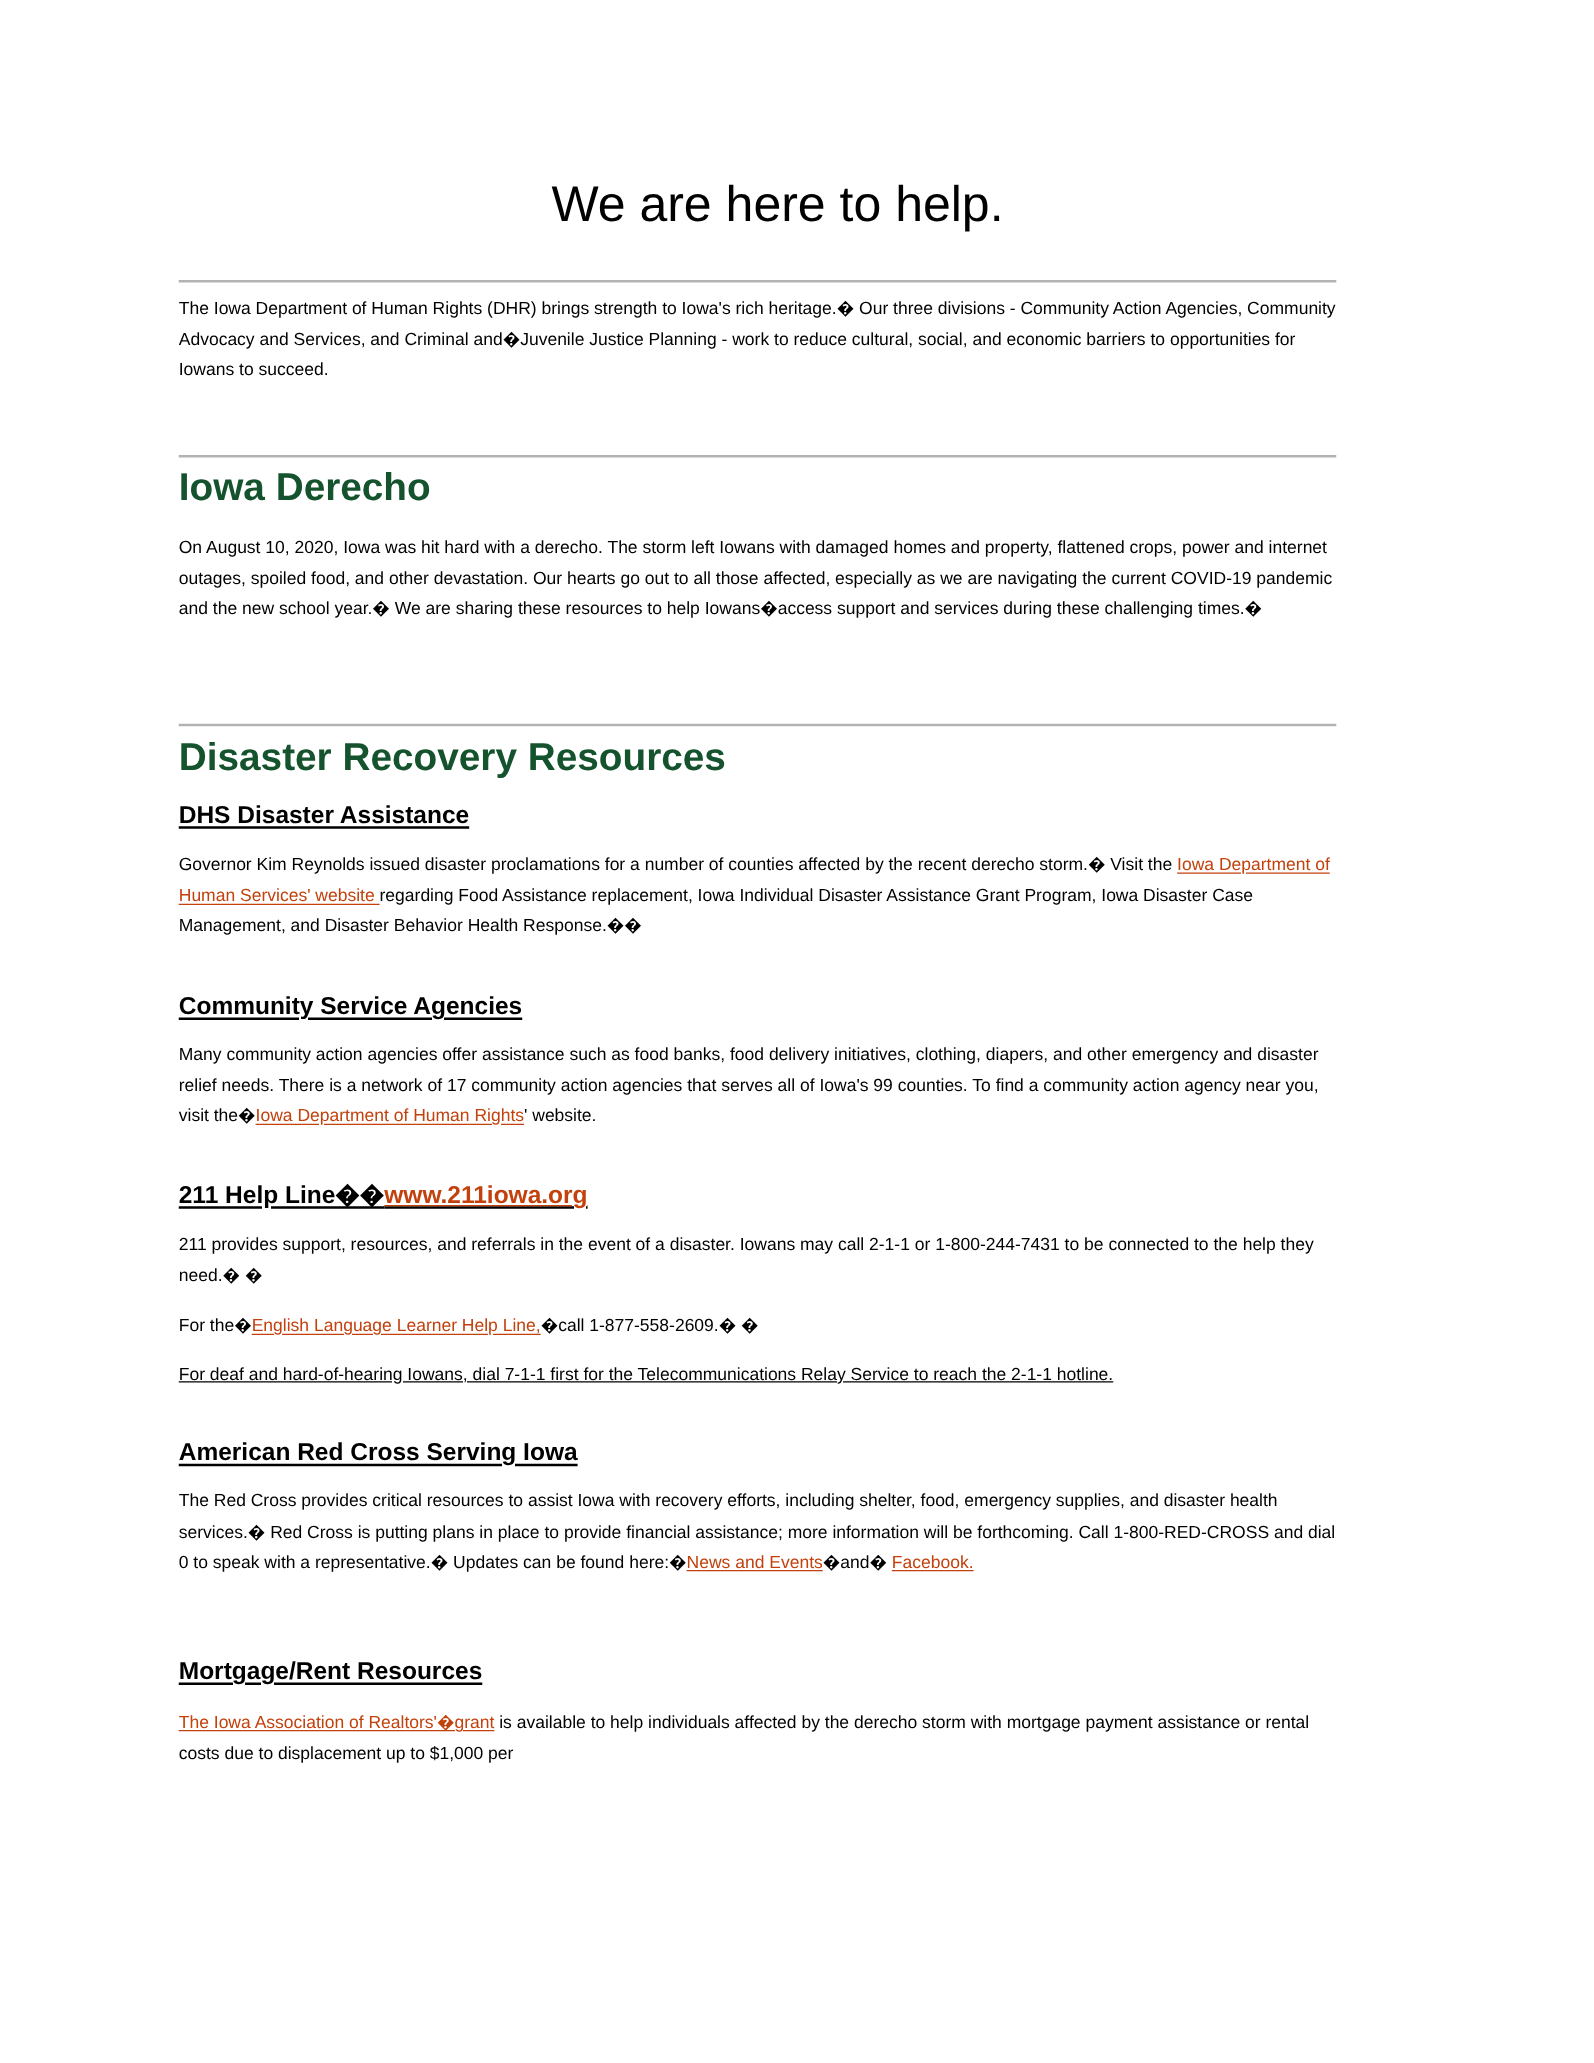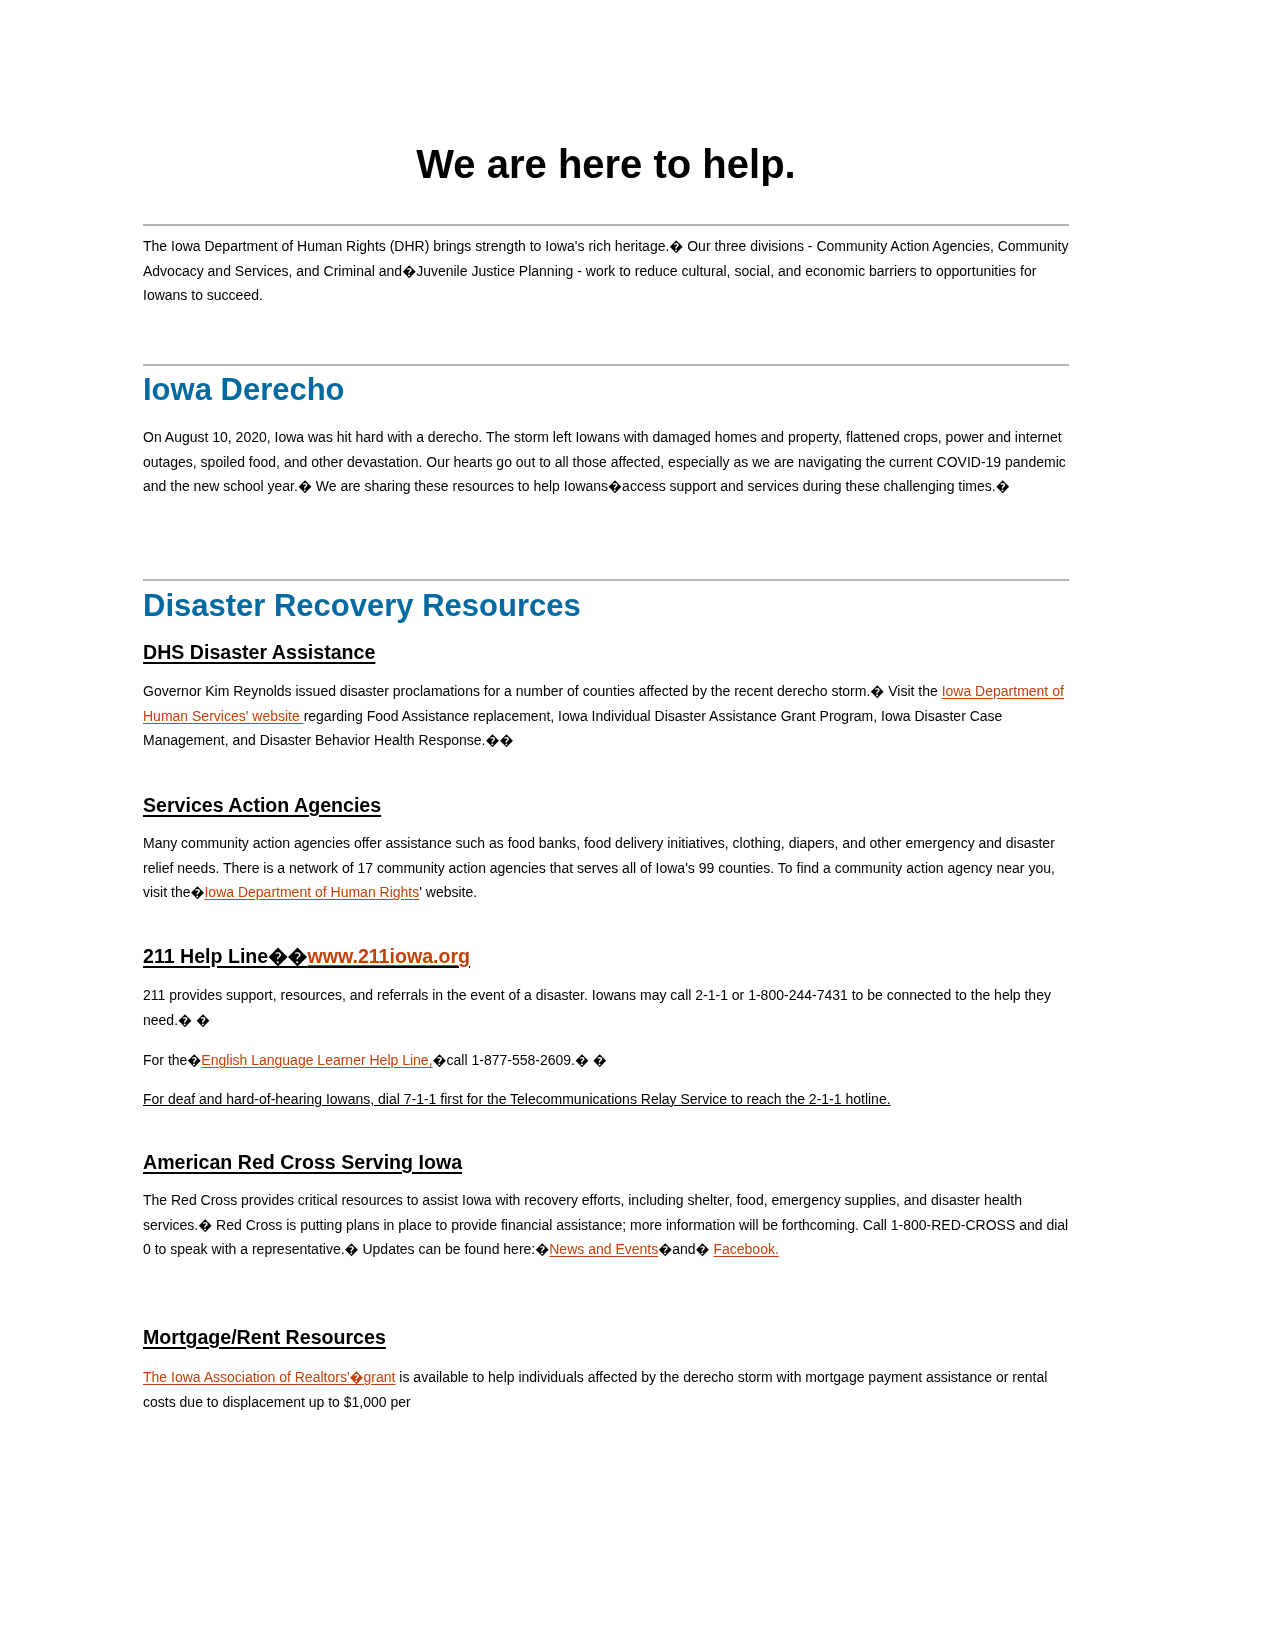--- a/index.html
+++ b/index.html
@@ -1,23 +1,23 @@
 <!DOCTYPE html>
 <html><head>
 <meta charset="utf-8">
 <style>
   html, body { margin: 0; padding: 0; background: #ffffff; }
   body { width: 1275px; height: 1650px; position: relative; overflow: hidden;
          font-family: "Liberation Sans", sans-serif; color: #000; }
   .page { position: absolute; left: 143px; top: 0; width: 926px; }
-  .title { position: absolute; top: 142px; left: 0; width: 926px; text-align: center;
-           font-size: 40px; font-weight: bold; margin: 0; letter-spacing: 0px; }
+  .title { position: absolute; top: 142px; left: 16px; width: 926px; text-align: center;
+           font-size: 40px; font-weight: normal; margin: 0; letter-spacing: 0px; }
   .rule { position: absolute; left: 0; width: 926px; height: 0; border-top: 2px solid #b3b3b3; }
   .p { position: absolute; left: 0; width: 926px; font-size: 14px; line-height: 24.6px; margin: 0; }
-  .h2 { position: absolute; left: 0; margin: 0; font-weight: bold; color: #0369a1; font-size: 31px; line-height: 36px; }
+  .h2 { position: absolute; left: 0; margin: 0; font-weight: bold; color: #14532d; font-size: 31px; line-height: 36px; }
   .h3 { position: absolute; left: 0; margin: 0; font-weight: bold; font-size: 19.6px; line-height: 24px;
         text-decoration: underline; text-decoration-thickness: 2px; text-underline-offset: 3px; }
   a, .link { color: #c2410c; text-decoration: underline; text-underline-offset: 2px; cursor: pointer; }
   .h3 .link { font-weight: bold; }
 </style>
 </head>
 <body>
 
 <div class="page">
 
@@ -34,21 +34,21 @@
   <p class="p" style="top:425px;">On August 10, 2020, Iowa was hit hard with a derecho. The storm left Iowans with damaged homes and property, flattened crops, power and internet outages, spoiled food, and other devastation. Our hearts go out to all those affected, especially as we are navigating the current COVID-19 pandemic and the new school year.� We are sharing these resources to help Iowans�access support and services during these challenging times.�</p>
 
   <div class="rule" style="top:579px;"></div>
 
   <h2 class="h2" style="top:588px;">Disaster Recovery Resources</h2>
 
   <h3 class="h3" style="top:640px;">DHS Disaster Assistance</h3>
 
   <p class="p" style="top:679px;"><span>Governor Kim Reynolds issued disaster proclamations for a number of counties affected by the recent derecho storm.� Visit the </span><a class="link">Iowa Department of Human Services' website </a><span>regarding Food Assistance replacement, Iowa Individual Disaster Assistance Grant Program, Iowa Disaster Case Management, and Disaster Behavior Health Response.��</span></p>
 
-  <h3 class="h3" style="top:793px;">Services Action Agencies</h3>
+  <h3 class="h3" style="top:793px;">Community Service Agencies</h3>
 
   <p class="p" style="top:831px;"><span>Many community action agencies offer assistance such as food banks, food delivery initiatives, clothing, diapers, and other emergency and disaster relief needs. There is a network of 17 community action agencies that serves all of Iowa's 99 counties. To find a community action agency near you, visit the�</span><a class="link">Iowa Department of Human Rights</a><span>' website.</span></p>
 
   <h3 class="h3" style="top:944px;"><span>211 Help Line��</span><a class="link">www.211iowa.org</a></h3>
 
   <p class="p" style="top:983px;">211 provides support, resources, and referrals in the event of a disaster. Iowans may call 2-1-1 or 1-800-244-7431 to be connected to the help they need.� �</p>
 
   <p class="p" style="top:1048px;"><span>For the�</span><a class="link">English Language Learner Help Line,</a><span>�call 1-877-558-2609.� �</span></p>
 
   <p class="p" style="top:1087px;text-decoration:underline;">For deaf and hard-of-hearing Iowans, dial 7-1-1 first for the Telecommunications Relay Service to reach the 2-1-1 hotline.</p>

